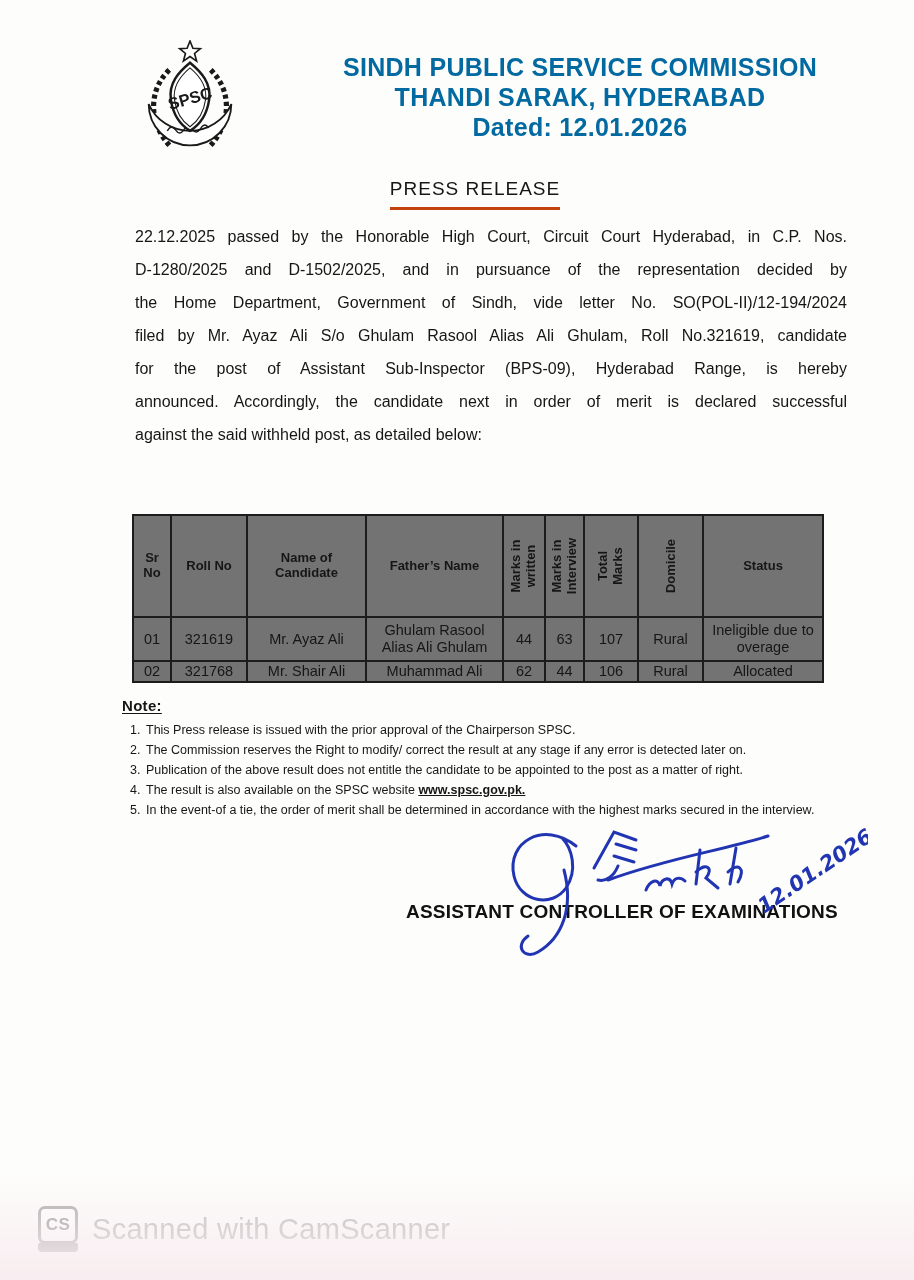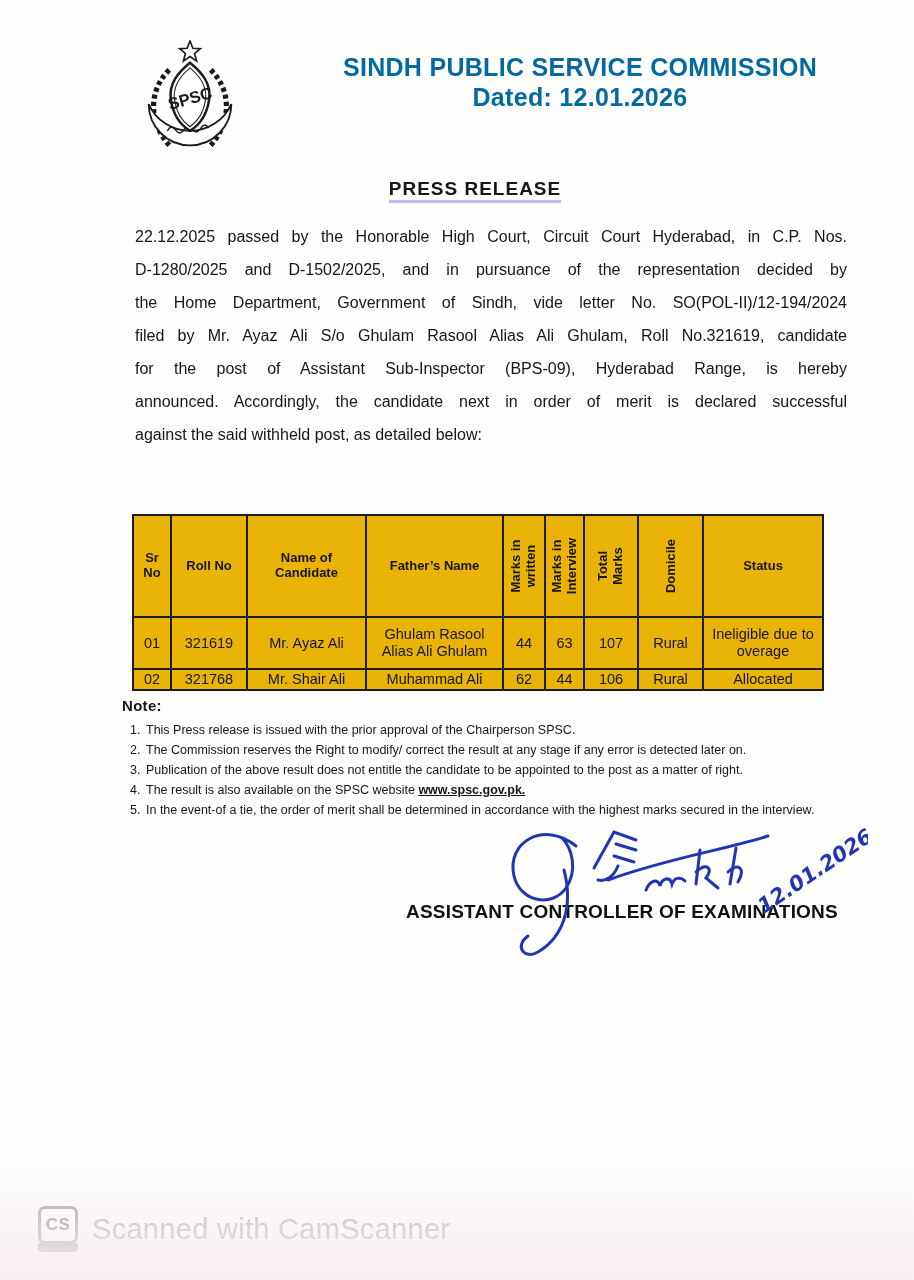--- a/index.html
+++ b/index.html
@@ -22,67 +22,67 @@
   .logo { position:absolute; left:138px; top:40px; width:104px; height:126px; }
   .title-block { position:absolute; left:290px; top:52px; width:580px; text-align:center; }
   .title-block .l1, .title-block .l2, .title-block .l3 {
     font-weight:bold; font-size:25px; line-height:30px; letter-spacing:0.3px; color:#0369a1;
   }
 
   .press-release {
     position:absolute; left:135px; top:178px; width:680px; text-align:center;
   }
   .press-release span {
-    font-weight:bold; font-size:19px; letter-spacing:1px;
-    border-bottom:3px solid #c4b5fd; padding-bottom:1px;
+    font-weight:normal; font-size:19px; letter-spacing:1px;
+    border-bottom:3px solid #c2410c; padding-bottom:8px;
   }
 
   
   .body-par { position:absolute; left:135px; top:220px; width:712px; font-size:16px; }
   .pline {
     height:33px; line-height:33px;
     text-align:justify; text-align-last:justify;
     white-space:normal; overflow:visible;
   }
   .pline.last { text-align-last:left; }
   .ref-num { font-weight:bold; font-size:19px; }
 
   
   table.results {
     position:absolute; left:132px; top:514px;
     border-collapse:collapse; table-layout:fixed; width:690px;
-    background:#eab308;
+    background:#737373;
   }
   table.results th, table.results td {
     border:2px solid #1c1c1c; overflow:hidden;
   }
   table.results th {
     font-size:13px; font-weight:bold; text-align:center; vertical-align:middle;
     line-height:1.15; padding:2px;
   }
   table.results thead tr { height:100px; }
-  tr.row1 { height:52px; }
+  tr.row1 { height:44px; }
   tr.row2 { height:21px; }
   table.results td {
     font-size:14.5px; text-align:center; vertical-align:middle; line-height:1.15; padding:1px 3px;
   }
   td.al { text-align:left; padding-left:7px; }
   .vcell { position:relative; width:100%; height:96px; }
   .vert {
     position:absolute; top:50%; left:50%;
     transform:translate(-50%,-50%) rotate(-90deg);
     width:70px; text-align:center; font-weight:bold; font-size:13px; line-height:1.12;
   }
   .vert.narrow { width:56px; }
   .vert.nowrap { width:92px; white-space:nowrap; }
 
   
   .notes { position:absolute; left:122px; top:697px; width:716px; }
   .notes-heading {
-    font-size:15px; font-weight:bold; 
+    font-size:15px; font-weight:bold; text-decoration:underline;
     text-underline-offset:2px; margin-bottom:6px; letter-spacing:0.3px;
   }
   .note-item { display:flex; font-size:12.5px; line-height:20px; }
   .note-marker { width:24px; flex:0 0 24px; padding-left:8px; }
   .note-text { flex:1; }
   .note-link { text-decoration:underline; font-weight:bold; }
 
   
   .signature-svg { position:absolute; left:468px; top:810px; width:400px; height:160px; z-index:3; }
   .sig-date {
@@ -127,20 +127,21 @@
       <path d="M28,88 q4,-7 8,-1 q4,6 8,0 q4,-7 8,-1 q4,6 8,0 q4,-7 8,-1" stroke-width="1.4"></path>
 
       <path d="M50,22 C61,31 71,42 68.5,58 C66,75 58,83 50,88 C42,83 34,75 31.5,58 C29,42 39,31 50,22 Z" fill="#ffffff" stroke-width="2.4"></path>
       <path d="M50,27 C59,34.5 67,44 65,58 C63,72.5 56.5,79.5 50,84 C43.5,79.5 37,72.5 35,58 C33,44 41,34.5 50,27 Z" stroke-width="1"></path>
     </g>
     <text x="50" y="62" text-anchor="middle" font-size="16" font-weight="bold" font-family="Liberation Sans, sans-serif" fill="#1a1a1a" transform="rotate(-16 50 56)">SPSC</text>
   </svg>
 
   <div class="title-block">
     <div class="l1">SINDH PUBLIC SERVICE COMMISSION</div>
+    <div class="l2">THANDI SARAK, HYDERABAD</div>
     <div class="l3">Dated: 12.01.2026</div>
   </div>
 
   <div class="press-release">
     <span>PRESS RELEASE</span>
   </div>
 
   <div class="body-par">
     <div class="pline">22.12.2025 passed by the Honorable High Court, Circuit Court Hyderabad, in C.P. Nos.</div>
     <div class="pline">D-1280/2025 and D-1502/2025, and in pursuance of the representation decided by</div>

